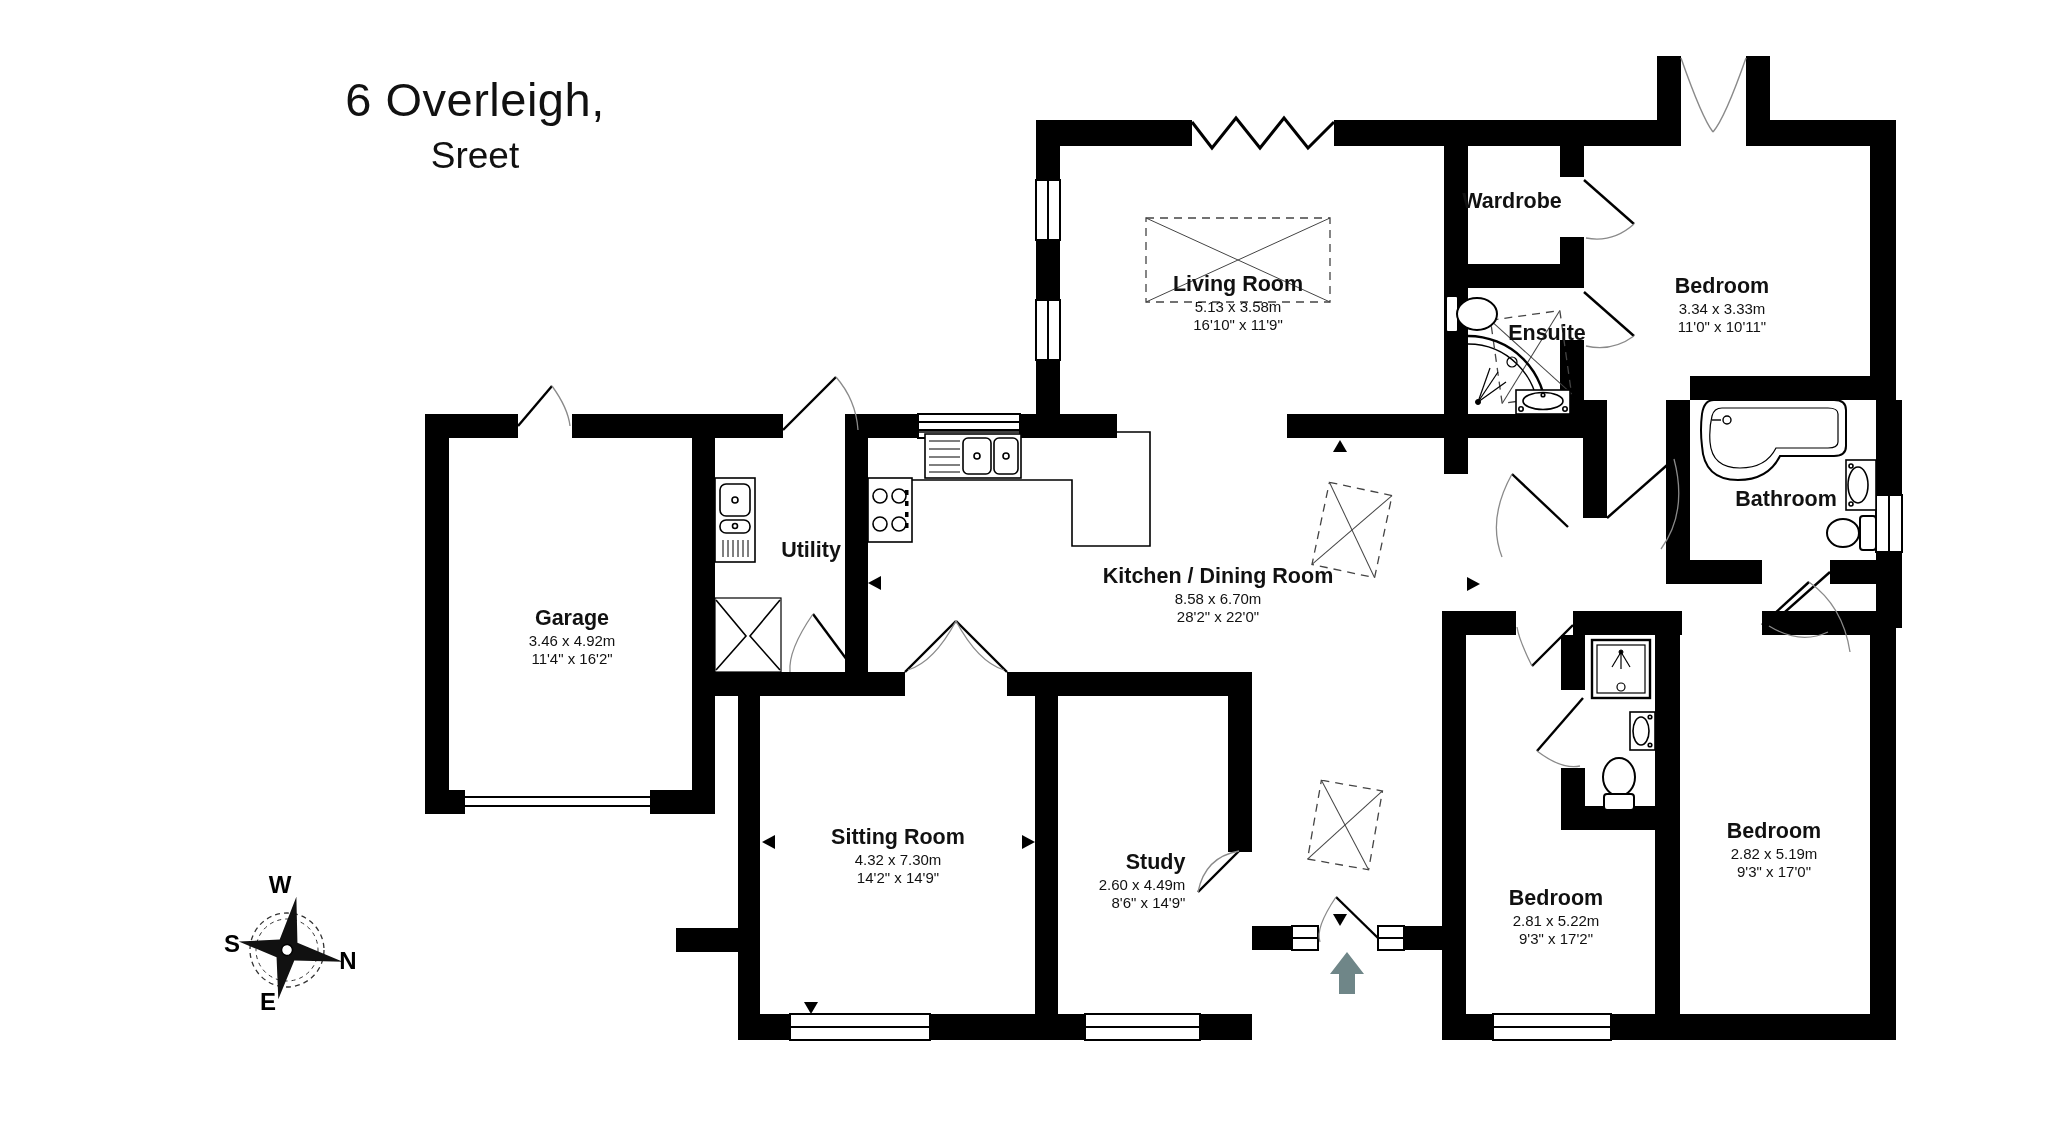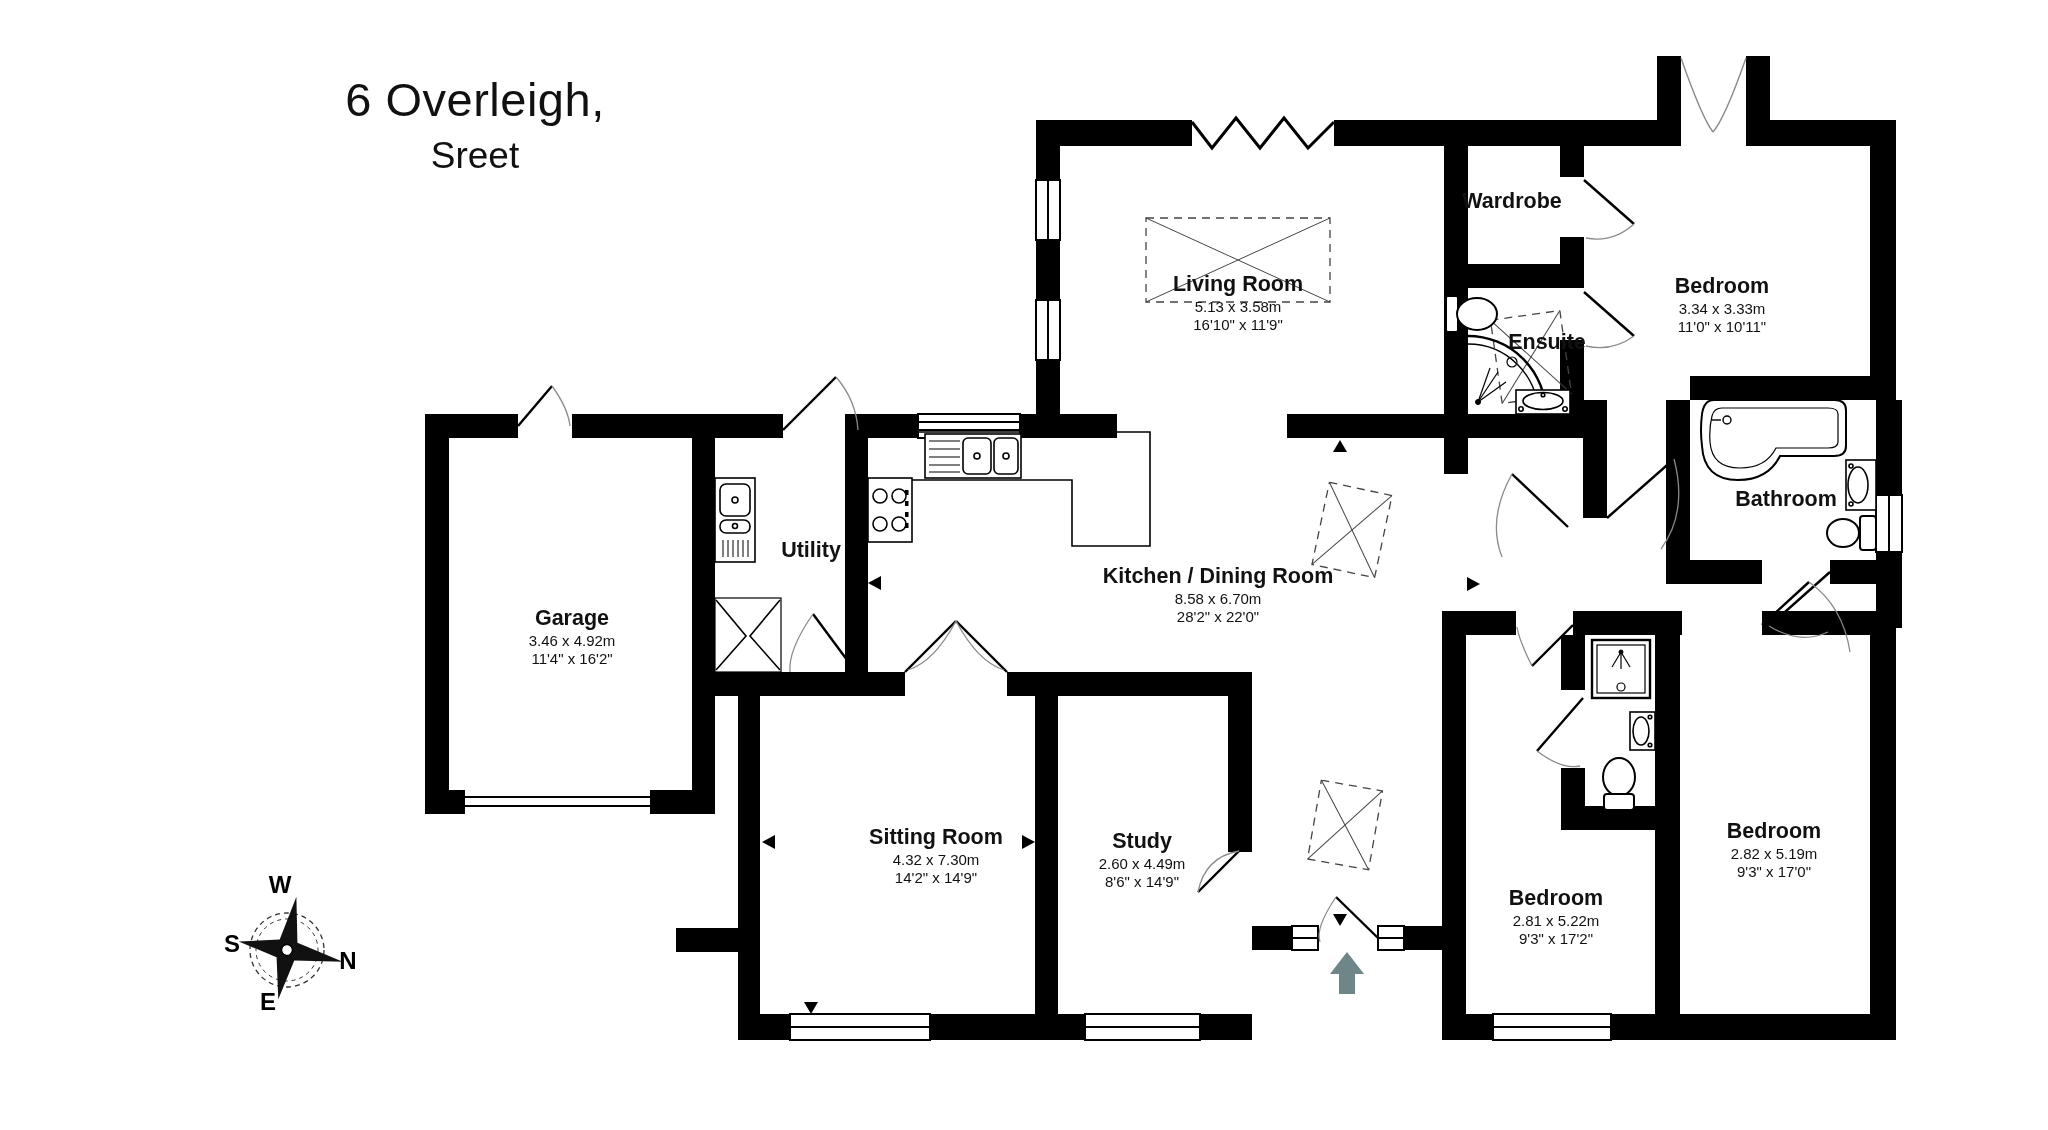--- a/index.html
+++ b/index.html
@@ -355,21 +355,21 @@
   <div class="room-label" style="left:1238px;top:303px;">
     <span class="name">Living Room</span>
     <span class="dim">5.13 x 3.58m</span>
     <span class="dim">16'10" x 11'9"</span>
   </div>
 
   <div class="room-label" style="left:1512px;top:202px;">
     <span class="name">Wardrobe</span>
   </div>
 
-  <div class="room-label" style="left:1547px;top:343px;">
+  <div class="room-label" style="left:1547px;top:334px;">
     <span class="name">Ensuite</span>
   </div>
 
   <div class="room-label" style="left:1722px;top:305px;">
     <span class="name">Bedroom</span>
     <span class="dim">3.34 x 3.33m</span>
     <span class="dim">11'0" x 10'11"</span>
   </div>
 
   <div class="room-label" style="left:1786px;top:500px;">
@@ -385,27 +385,27 @@
   <div class="room-label" style="left:811px;top:551px;">
     <span class="name">Utility</span>
   </div>
 
   <div class="room-label" style="left:572px;top:637px;">
     <span class="name">Garage</span>
     <span class="dim">3.46 x 4.92m</span>
     <span class="dim">11'4" x 16'2"</span>
   </div>
 
-  <div class="room-label" style="left:898px;top:856px;margin-left:38px;">
+  <div class="room-label" style="left:898px;top:856px;">
     <span class="name">Sitting Room</span>
     <span class="dim">4.32 x 7.30m</span>
     <span class="dim">14'2" x 14'9"</span>
   </div>
 
-  <div class="room-label" style="left:1142px;top:860px;">
+  <div class="room-label" style="left:1142px;top:881px;text-align:right;">
     <span class="name">Study</span>
     <span class="dim">2.60 x 4.49m</span>
     <span class="dim">8'6" x 14'9"</span>
   </div>
 
   <div class="room-label" style="left:1556px;top:917px;">
     <span class="name">Bedroom</span>
     <span class="dim">2.81 x 5.22m</span>
     <span class="dim">9'3" x 17'2"</span>
   </div>

